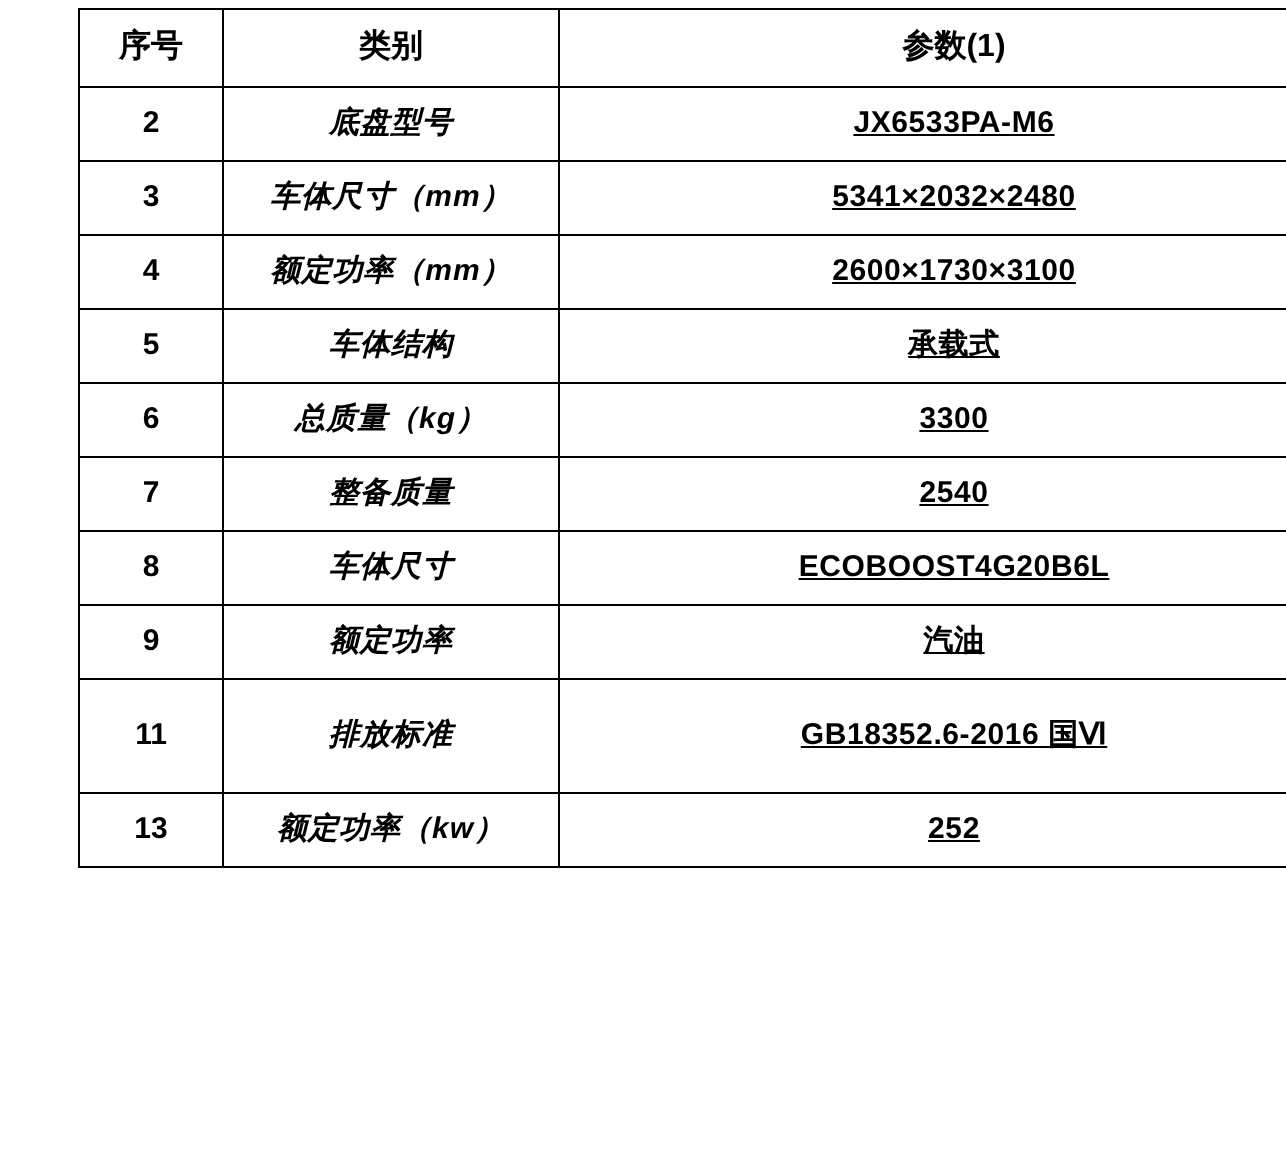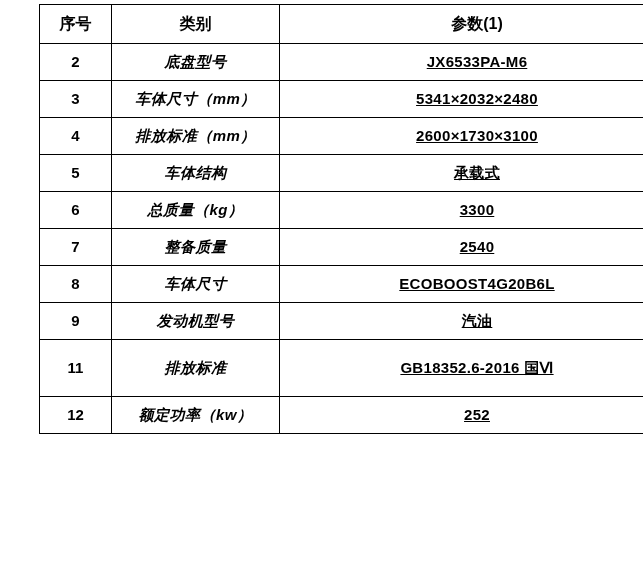--- a/index.html
+++ b/index.html
@@ -87,21 +87,21 @@
         <td class="cat">底盘型号</td>
         <td class="val">JX6533PA-M6</td>
       </tr>
       <tr>
         <td class="idx">3</td>
         <td class="cat">车体尺寸（mm）</td>
         <td class="val">5341×2032×2480</td>
       </tr>
       <tr>
         <td class="idx">4</td>
-        <td class="cat">排放标准（mm）</td>
+        <td class="cat">额定功率（mm）</td>
         <td class="val">2600×1730×3100</td>
       </tr>
       <tr>
         <td class="idx">5</td>
         <td class="cat">车体结构</td>
         <td class="val">承载式</td>
       </tr>
       <tr>
         <td class="idx">6</td>
         <td class="cat">总质量（kg）</td>
@@ -112,28 +112,28 @@
         <td class="cat">整备质量</td>
         <td class="val">2540</td>
       </tr>
       <tr>
         <td class="idx">8</td>
         <td class="cat">车体尺寸</td>
         <td class="val">ECOBOOST4G20B6L</td>
       </tr>
       <tr>
         <td class="idx">9</td>
-        <td class="cat">发动机型号</td>
+        <td class="cat">额定功率</td>
         <td class="val">汽油</td>
       </tr>
       <tr class="tall">
         <td class="idx">11</td>
         <td class="cat">排放标准</td>
         <td class="val">GB18352.6-2016 国Ⅵ</td>
       </tr>
       <tr>
-        <td class="idx">12</td>
+        <td class="idx">13</td>
         <td class="cat">额定功率（kw）</td>
         <td class="val">252</td>
       </tr>
     </tbody>
   </table>
 </div>
 
 </body></html>

